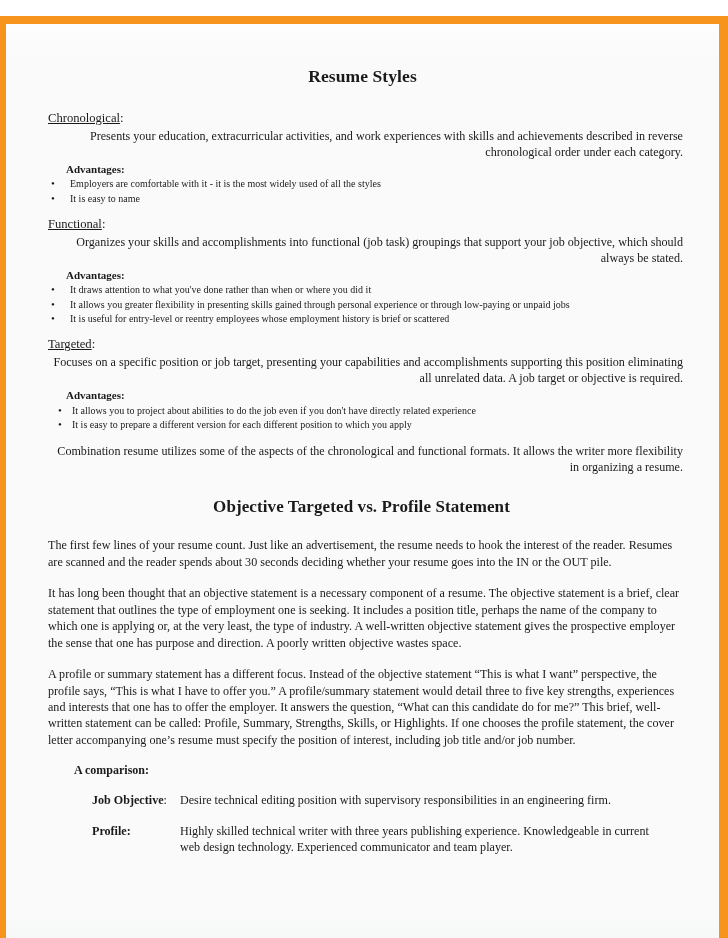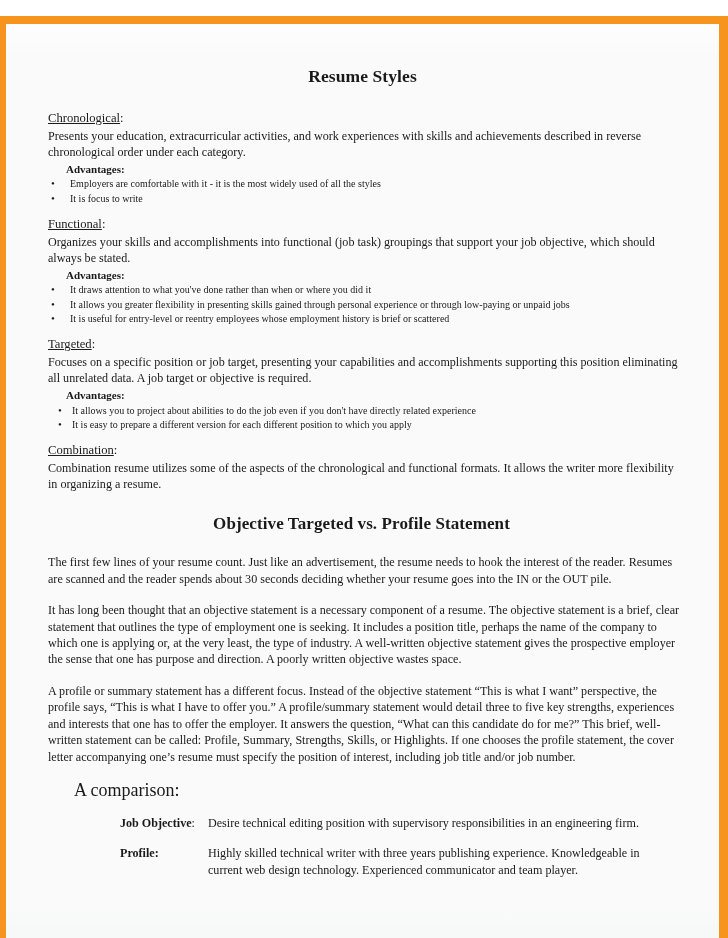--- a/index.html
+++ b/index.html
@@ -69,21 +69,21 @@
   }
   h2.section-title .underlined {
     text-decoration: underline;
     text-underline-offset: 1px;
   }
 
   p.para {
     font-size: 12.1px;
     line-height: 1.33;
     margin: 0 0 2px 0;
-    text-align: left;
+    text-align: right;
   }
 
   .adv-label {
     font-size: 11px;
     font-weight: bold;
     margin: 1px 0 1px 18px;
     line-height: 1.3;
   }
 
   ul.bullets {
@@ -125,35 +125,34 @@
   }
 
   p.body-para {
     font-size: 12.1px;
     line-height: 1.36;
     margin: 0 0 15px 0;
     text-align: left;
   }
 
   .comparison-label {
-    font-size: 18px;
-    font-weight: normal;
+    font-size: 12px;
+    font-weight: bold;
     margin: 12px 0 14px 26px;
   }
 
   .cmp-row {
     display: flex;
     margin: 0 0 14px 44px;
     font-size: 12.1px;
     line-height: 1.36;
   }
   .cmp-term {
     flex: 0 0 88px;
     font-weight: bold;
-    margin-left: 28px;
   }
   .cmp-term .thin { font-weight: normal; }
   .cmp-def {
     flex: 1 1 auto;
     padding-right: 30px;
   }
 </style>
 </head>
 <body>
 
@@ -163,41 +162,40 @@
 
     <div class="doc-body">
 
       <h1 class="doc-title">Resume Styles</h1>
 
       <h2 class="section-title"><span class="underlined">Chronological</span><span>:</span></h2>
       <p class="para">Presents your education, extracurricular activities, and work experiences with skills and achievements described in reverse chronological order under each category.</p>
       <div class="adv-label">Advantages:</div>
       <ul class="bullets">
         <li>Employers are comfortable with it - it is the most widely used of all the styles</li>
-        <li>It is focus to write</li>
+        <li>It is easy to name</li>
       </ul>
 
       <h2 class="section-title"><span class="underlined">Functional</span><span>:</span></h2>
       <p class="para">Organizes your skills and accomplishments into functional (job task) groupings that support your job objective, which should always be stated.</p>
       <div class="adv-label">Advantages:</div>
       <ul class="bullets">
         <li>It draws attention to what you've done rather than when or where you did it</li>
         <li>It allows you greater flexibility in presenting skills gained through personal experience or through low-paying or unpaid jobs</li>
         <li>It is useful for entry-level or reentry employees whose employment history is brief or scattered</li>
       </ul>
 
       <h2 class="section-title"><span class="underlined">Targeted</span><span>:</span></h2>
       <p class="para"> Focuses on a specific position or job target, presenting your capabilities and accomplishments supporting this position eliminating all unrelated data.  A job target or objective is required.</p>
       <div class="adv-label">Advantages:</div>
       <ul class="bullets indented">
         <li>It allows you to project about abilities to do the job even if you don't have directly related experience</li>
         <li>It is easy to prepare a different version for each different position to which you apply</li>
       </ul>
 
-      <h2 class="section-title"><span class="underlined">Combination</span><span>:</span></h2>
       <p class="para">Combination resume utilizes some of the aspects of the chronological and functional formats.   It allows the writer more flexibility in organizing a resume.</p>
 
       <h2 class="major-heading">Objective Targeted vs. Profile Statement</h2>
 
       <p class="body-para">The first few lines of your resume count.  Just like an advertisement, the resume needs to hook the interest of the reader.  Resumes are scanned and  the reader spends about 30 seconds deciding whether your resume goes into the IN or the OUT pile.</p>
       <p class="body-para">It has long been thought that an objective statement is a necessary component of a resume.  The objective statement is a brief, clear statement that outlines the type of employment one is seeking.  It includes a position title, perhaps the name of the company to which one is applying or, at the very least, the type of industry.   A well-written objective statement gives the prospective employer the sense that one has purpose and direction.  A poorly written objective wastes space.</p>
       <p class="body-para">A profile or summary statement has a different focus.  Instead of the objective statement “This is what I want” perspective, the profile says, “This is what I have to offer you.”  A profile/summary statement would detail three to five key strengths, experiences and interests that one has to offer the employer.  It answers the question, “What can this candidate do for me?”  This brief, well-written statement can be called:  Profile, Summary, Strengths, Skills, or Highlights.  If one chooses the profile statement, the cover letter accompanying one’s resume must specify the position of interest, including job title and/or job number.</p>
 
       <div class="comparison-label">A comparison:</div>
 

